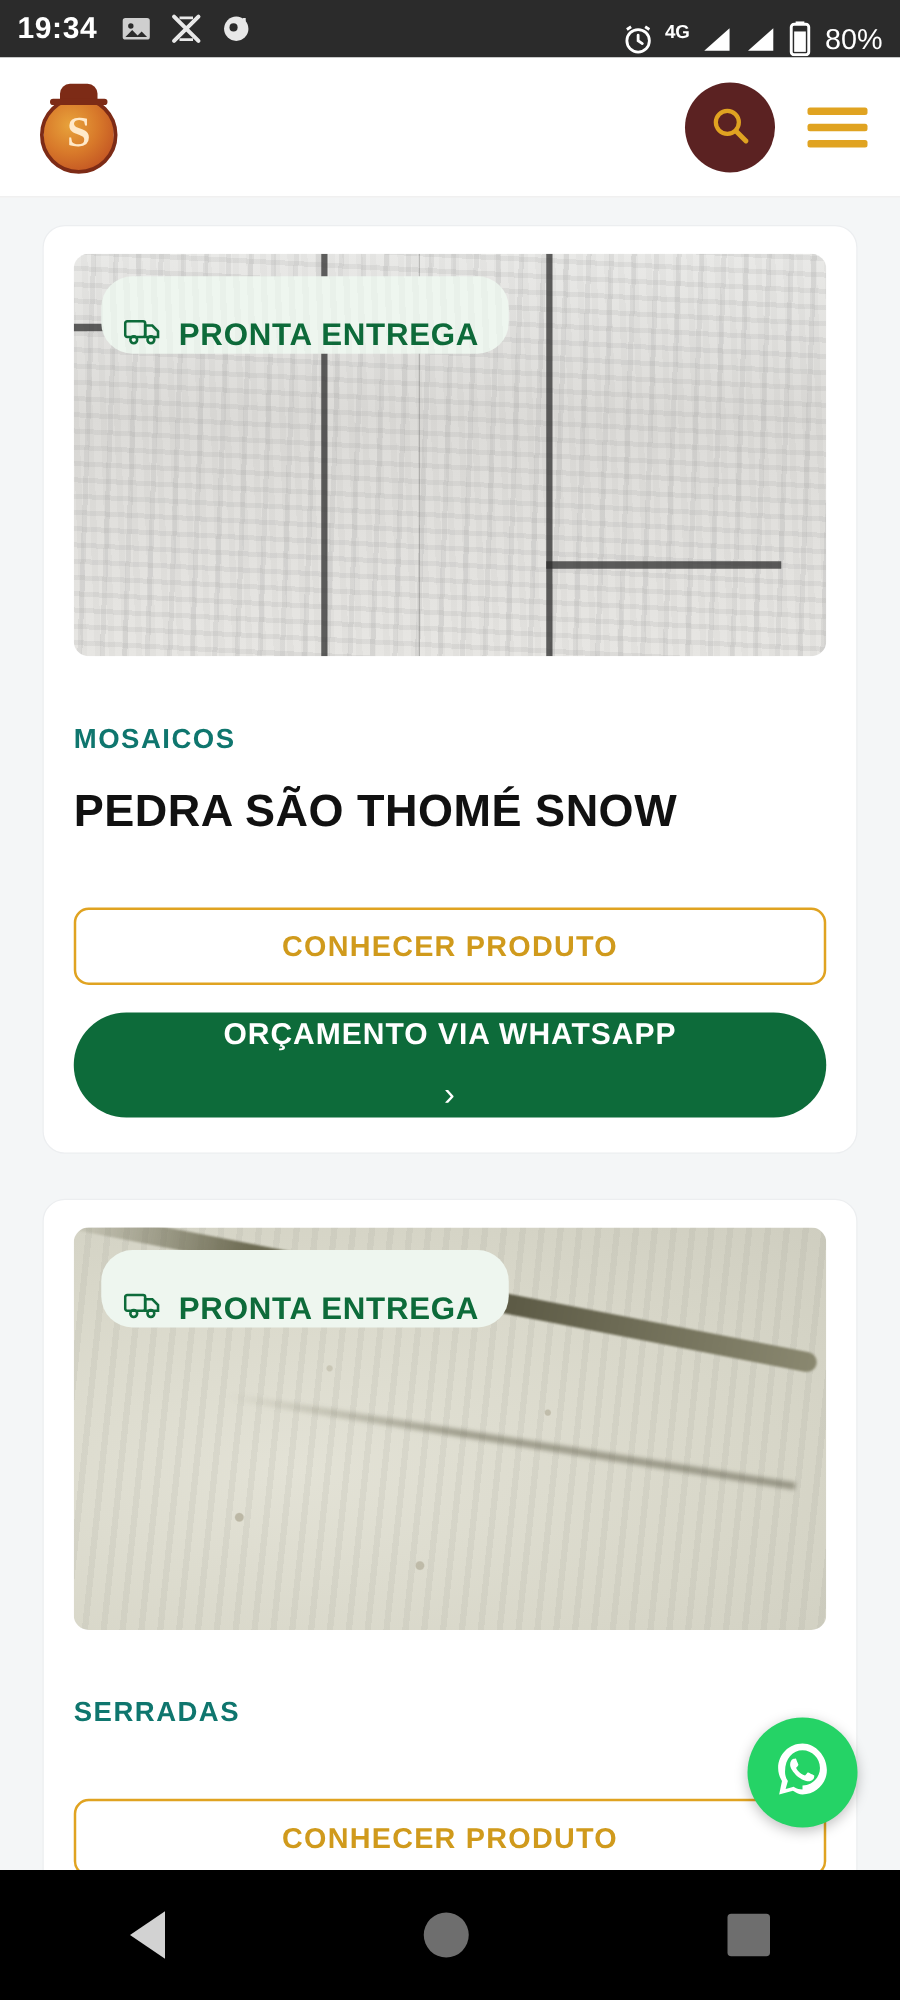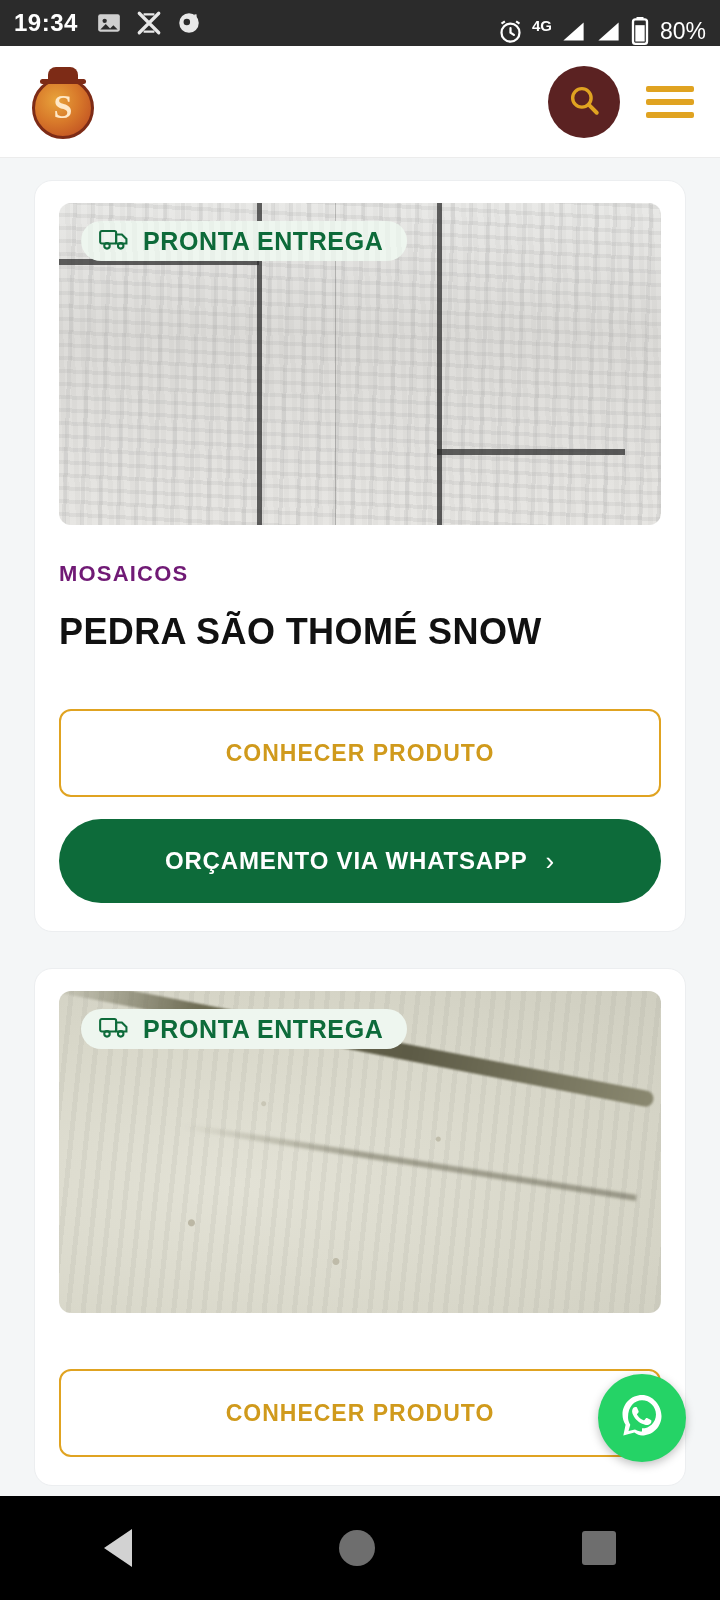--- a/index.html
+++ b/index.html
@@ -144,58 +144,59 @@
     background:
       radial-gradient(circle at 22% 72%, rgba(120,110,80,.35) 0 3px, transparent 4px),
       radial-gradient(circle at 46% 84%, rgba(120,110,80,.30) 0 3px, transparent 4px),
       radial-gradient(circle at 63% 46%, rgba(120,110,80,.28) 0 2px, transparent 3px),
       radial-gradient(circle at 34% 35%, rgba(120,110,80,.20) 0 2px, transparent 3px);
   }
 
   .badge {
     position: absolute;
     left: 22px; top: 18px;
-    height: 40px;
+    height: 62px;
     background: #eef6ef;
     border-radius: 25px;
-    display: flex; align-items: center; gap: 12px;
+    display: flex; align-items: flex-end; gap: 12px;
     padding: 0 24px 0 18px;
   }
   .badge-text {
     color: #0d6b3a; font-weight: 700; font-size: 25px; letter-spacing: .6px;
   }
   .cat {
-    color: #701a75; font-weight: 700; font-size: 22px;
-    letter-spacing: 1.2px; margin: 36px 0 0 0;
+    color: #0f766e; font-weight: 700; font-size: 22px;
+    letter-spacing: 1.2px; margin: 53px 0 0 0;
   }
   .title {
     color: #111111; font-weight: 700; font-size: 36px;
     letter-spacing: .4px; margin-top: 24px;
   }
   .btn-outline {
     margin-top: 56px;
-    width: 100%; height: 88px;
+    width: 100%; height: 62px;
     border: 2px solid #e0a321;
     border-radius: 12px;
     background: #ffffff;
     color: #d09a1c;
     font-size: 23px; font-weight: 700; letter-spacing: 1px;
     display: flex; align-items: center; justify-content: center;
     cursor: pointer;
   }
   .btn-green {
     margin-top: 22px;
     width: 100%; height: 84px;
     border: none;
     border-radius: 42px;
     background: #0d6b3a;
     color: #ffffff;
     font-size: 24px; font-weight: 700; letter-spacing: .8px;
     display: flex; align-items: center; justify-content: center; gap: 18px;
     cursor: pointer;
+    flex-direction: column;
   }
   .chev { font-size: 26px; font-weight: 400; }
 
   
   .wa-float {
     position: absolute;
     right: 34px; bottom: 34px;
     width: 88px; height: 88px; border-radius: 50%;
     background: #25d366;
     display: flex; align-items: center; justify-content: center;
@@ -335,20 +336,21 @@
             <svg width="32" height="26" viewBox="0 0 28 20">
                 <rect x="1" y="3" width="14" height="11" rx="1.5" fill="none" stroke="#0d6b3a" stroke-width="1.8"></rect>
                 <path d="M15 6h5l4 4v4h-9z" fill="none" stroke="#0d6b3a" stroke-width="1.8"></path>
                 <circle cx="7" cy="16" r="2.4" fill="none" stroke="#0d6b3a" stroke-width="1.8"></circle>
                 <circle cx="19" cy="16" r="2.4" fill="none" stroke="#0d6b3a" stroke-width="1.8"></circle>
               </svg>
           </span>
           <span class="badge-text">PRONTA ENTREGA</span>
         </div>
       </div>
+      <div class="cat">SERRADAS</div>
       <button class="btn-outline">CONHECER PRODUTO</button>
 
     </div>
 
     <div class="wa-float">
       <span>
         <svg width="52" height="52" viewBox="0 0 32 32">
           <path fill="#ffffff" d="M16 3C9.4 3 4 8.4 4 15c0 2.3.7 4.5 1.9 6.4L4.5 28l6.8-1.8C13 27.4 14.5 28 16 28c6.6 0 12-5.4 12-12S22.6 3 16 3zm0 22.6c-1.4 0-2.8-.4-4-1.1l-.3-.2-4 1 1.1-3.9-.2-.3c-.8-1.3-1.2-2.8-1.2-4.3C7.4 10.2 11.3 6.3 16 6.3c4.7 0 8.6 3.9 8.6 8.7s-3.9 8.6-8.6 8.6z"></path>
           <path fill="#ffffff" d="M21 18.2c-.3-.1-1.7-.8-1.9-.9-.3-.1-.5-.1-.7.1-.2.3-.7.9-.9 1.1-.2.2-.3.2-.6.1-.3-.1-1.2-.5-2.3-1.4-.9-.8-1.4-1.7-1.6-2-.2-.3 0-.5.1-.6l.5-.5c.1-.2.2-.3.3-.5.1-.2 0-.4 0-.5 0-.1-.7-1.6-.9-2.2-.2-.6-.5-.5-.7-.5h-.6c-.2 0-.5.1-.8.4-.3.3-1 1-1 2.5s1.1 2.9 1.2 3.1c.1.2 2.1 3.2 5 4.4.7.3 1.3.5 1.7.6.7.2 1.3.2 1.8.1.6-.1 1.7-.7 2-1.4.2-.7.2-1.3.2-1.4-.1-.2-.3-.2-.5-.3z"></path>
         </svg>

